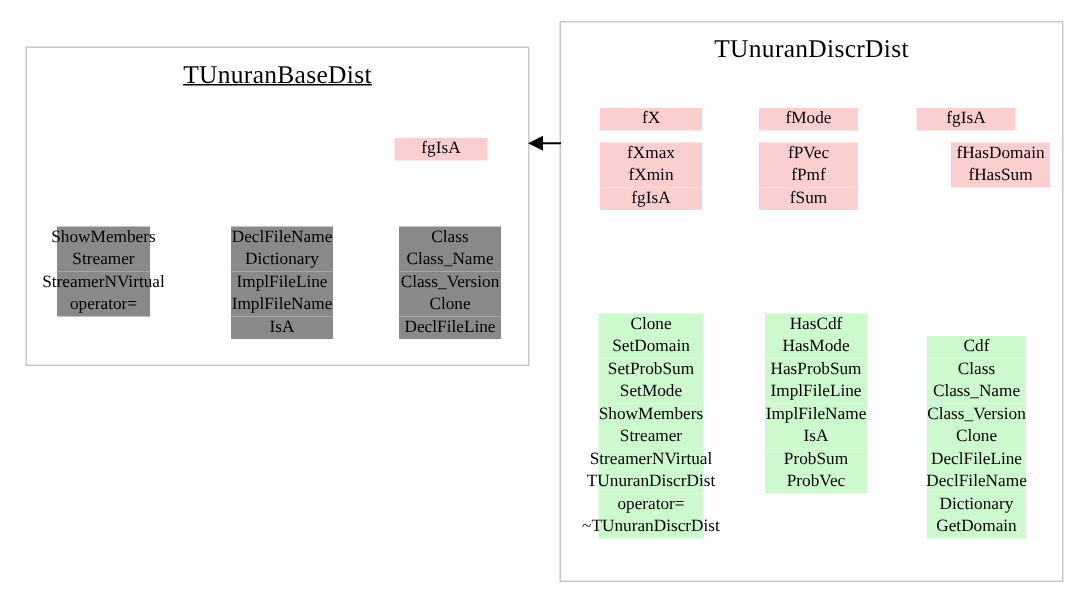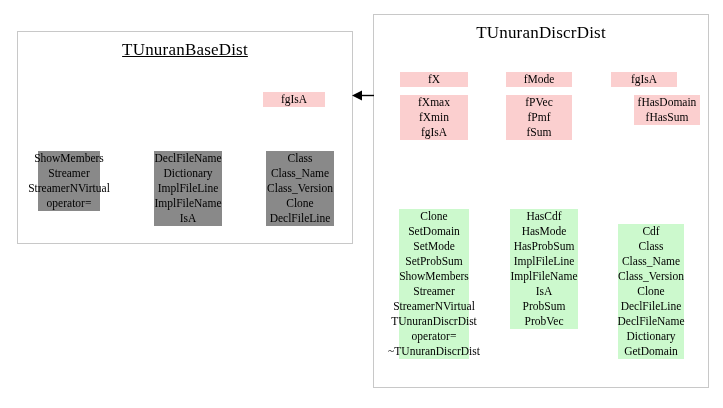--- a/index.html
+++ b/index.html
@@ -163,22 +163,22 @@
       <div class="member-col" style="left: 606px; top: 72px; width: 76px;">
         <div class="row"><span class="band band-pink" style="width: 66px;"></span><span class="txt">fgIsA</span></div>
       </div>
       <div class="member-col" style="left: 626px; top: 95px; width: 82px;">
         <div class="row"><span class="band band-pink" style="width: 66px;"></span><span class="txt">fHasDomain</span></div>
         <div class="row"><span class="band band-pink" style="width: 66px;"></span><span class="txt">fHasSum</span></div>
       </div>
       <div class="member-col" style="left: 379px; top: 209px; width: 110px;">
         <div class="row"><span class="band band-green" style="width: 70px;"></span><span class="txt">Clone</span></div>
         <div class="row"><span class="band band-green" style="width: 70px;"></span><span class="txt">SetDomain</span></div>
+        <div class="row"><span class="band band-green" style="width: 70px;"></span><span class="txt">SetProbSum</span></div>
         <div class="row"><span class="band band-green" style="width: 70px;"></span><span class="txt">SetMode</span></div>
-        <div class="row"><span class="band band-green" style="width: 70px;"></span><span class="txt">SetProbSum</span></div>
         <div class="row"><span class="band band-green" style="width: 70px;"></span><span class="txt">ShowMembers</span></div>
         <div class="row"><span class="band band-green" style="width: 70px;"></span><span class="txt">Streamer</span></div>
         <div class="row"><span class="band band-green" style="width: 70px;"></span><span class="txt">StreamerNVirtual</span></div>
         <div class="row"><span class="band band-green" style="width: 70px;"></span><span class="txt">TUnuranDiscrDist</span></div>
         <div class="row"><span class="band band-green" style="width: 70px;"></span><span class="txt">operator=</span></div>
         <div class="row"><span class="band band-green" style="width: 70px;"></span><span class="txt">~TUnuranDiscrDist</span></div>
       </div>
       <div class="member-col" style="left: 494px; top: 209px; width: 100px;">
         <div class="row"><span class="band band-green" style="width: 68px;"></span><span class="txt">HasCdf</span></div>
         <div class="row"><span class="band band-green" style="width: 68px;"></span><span class="txt">HasMode</span></div>

